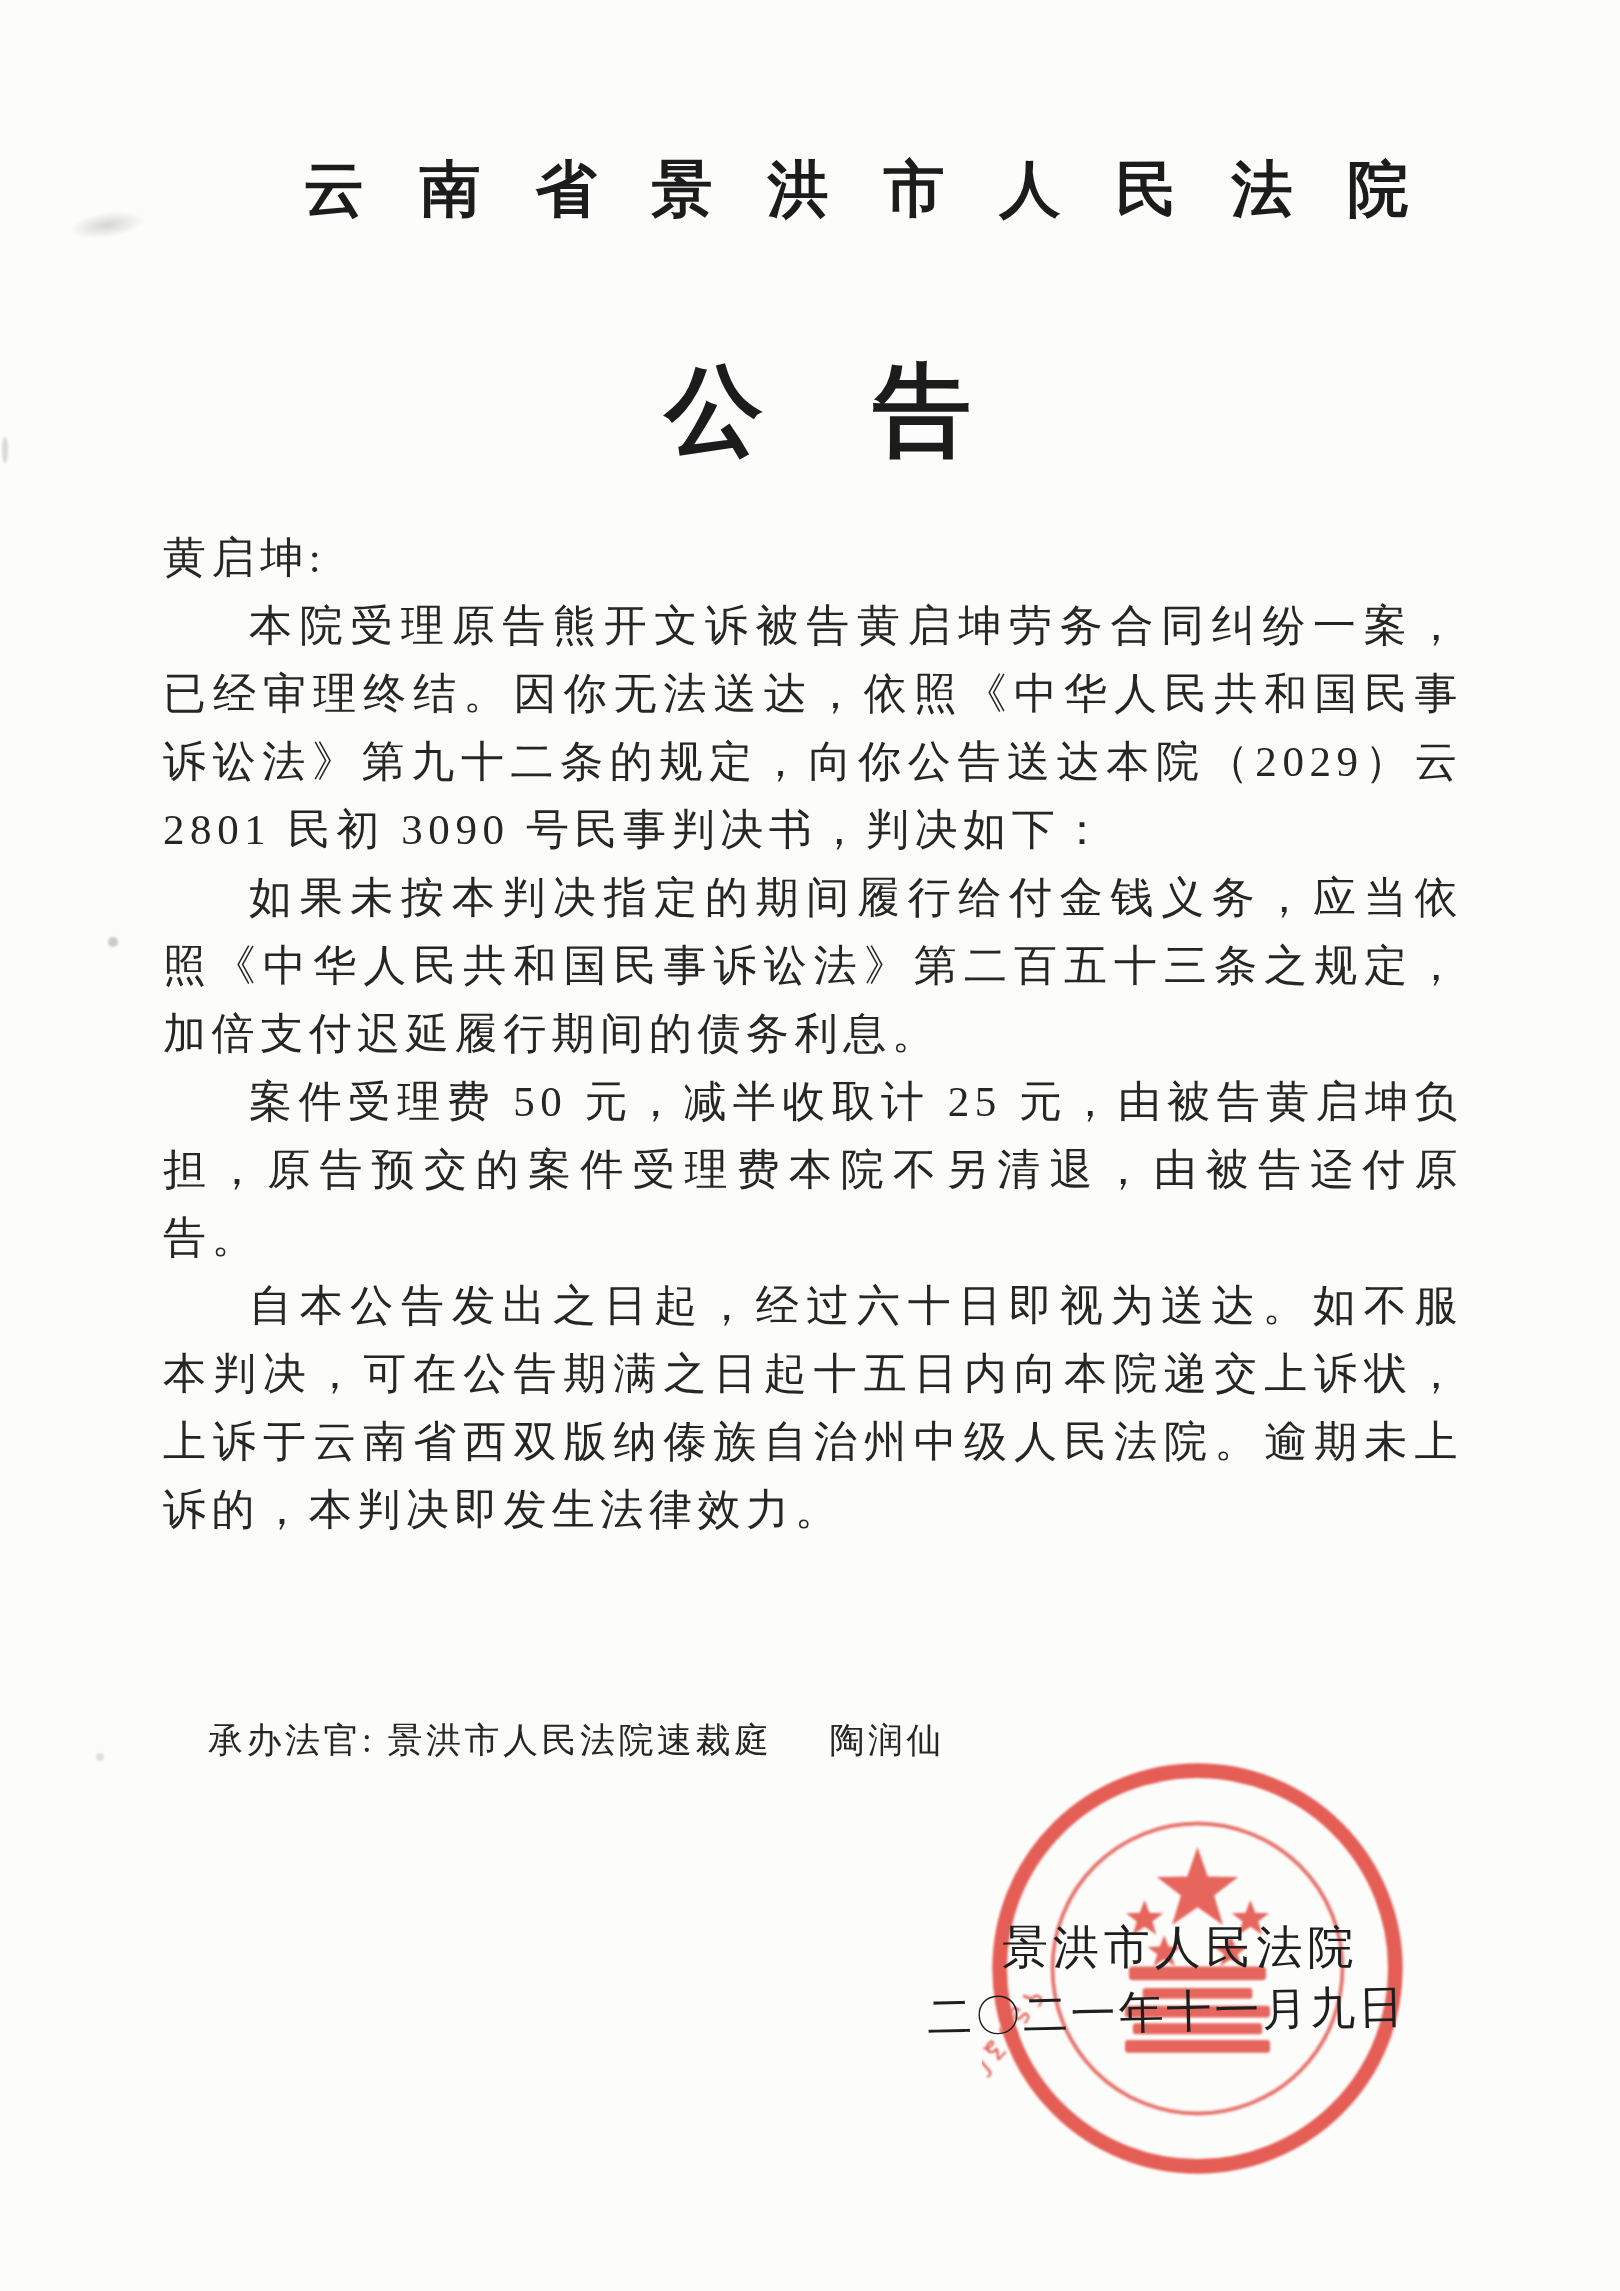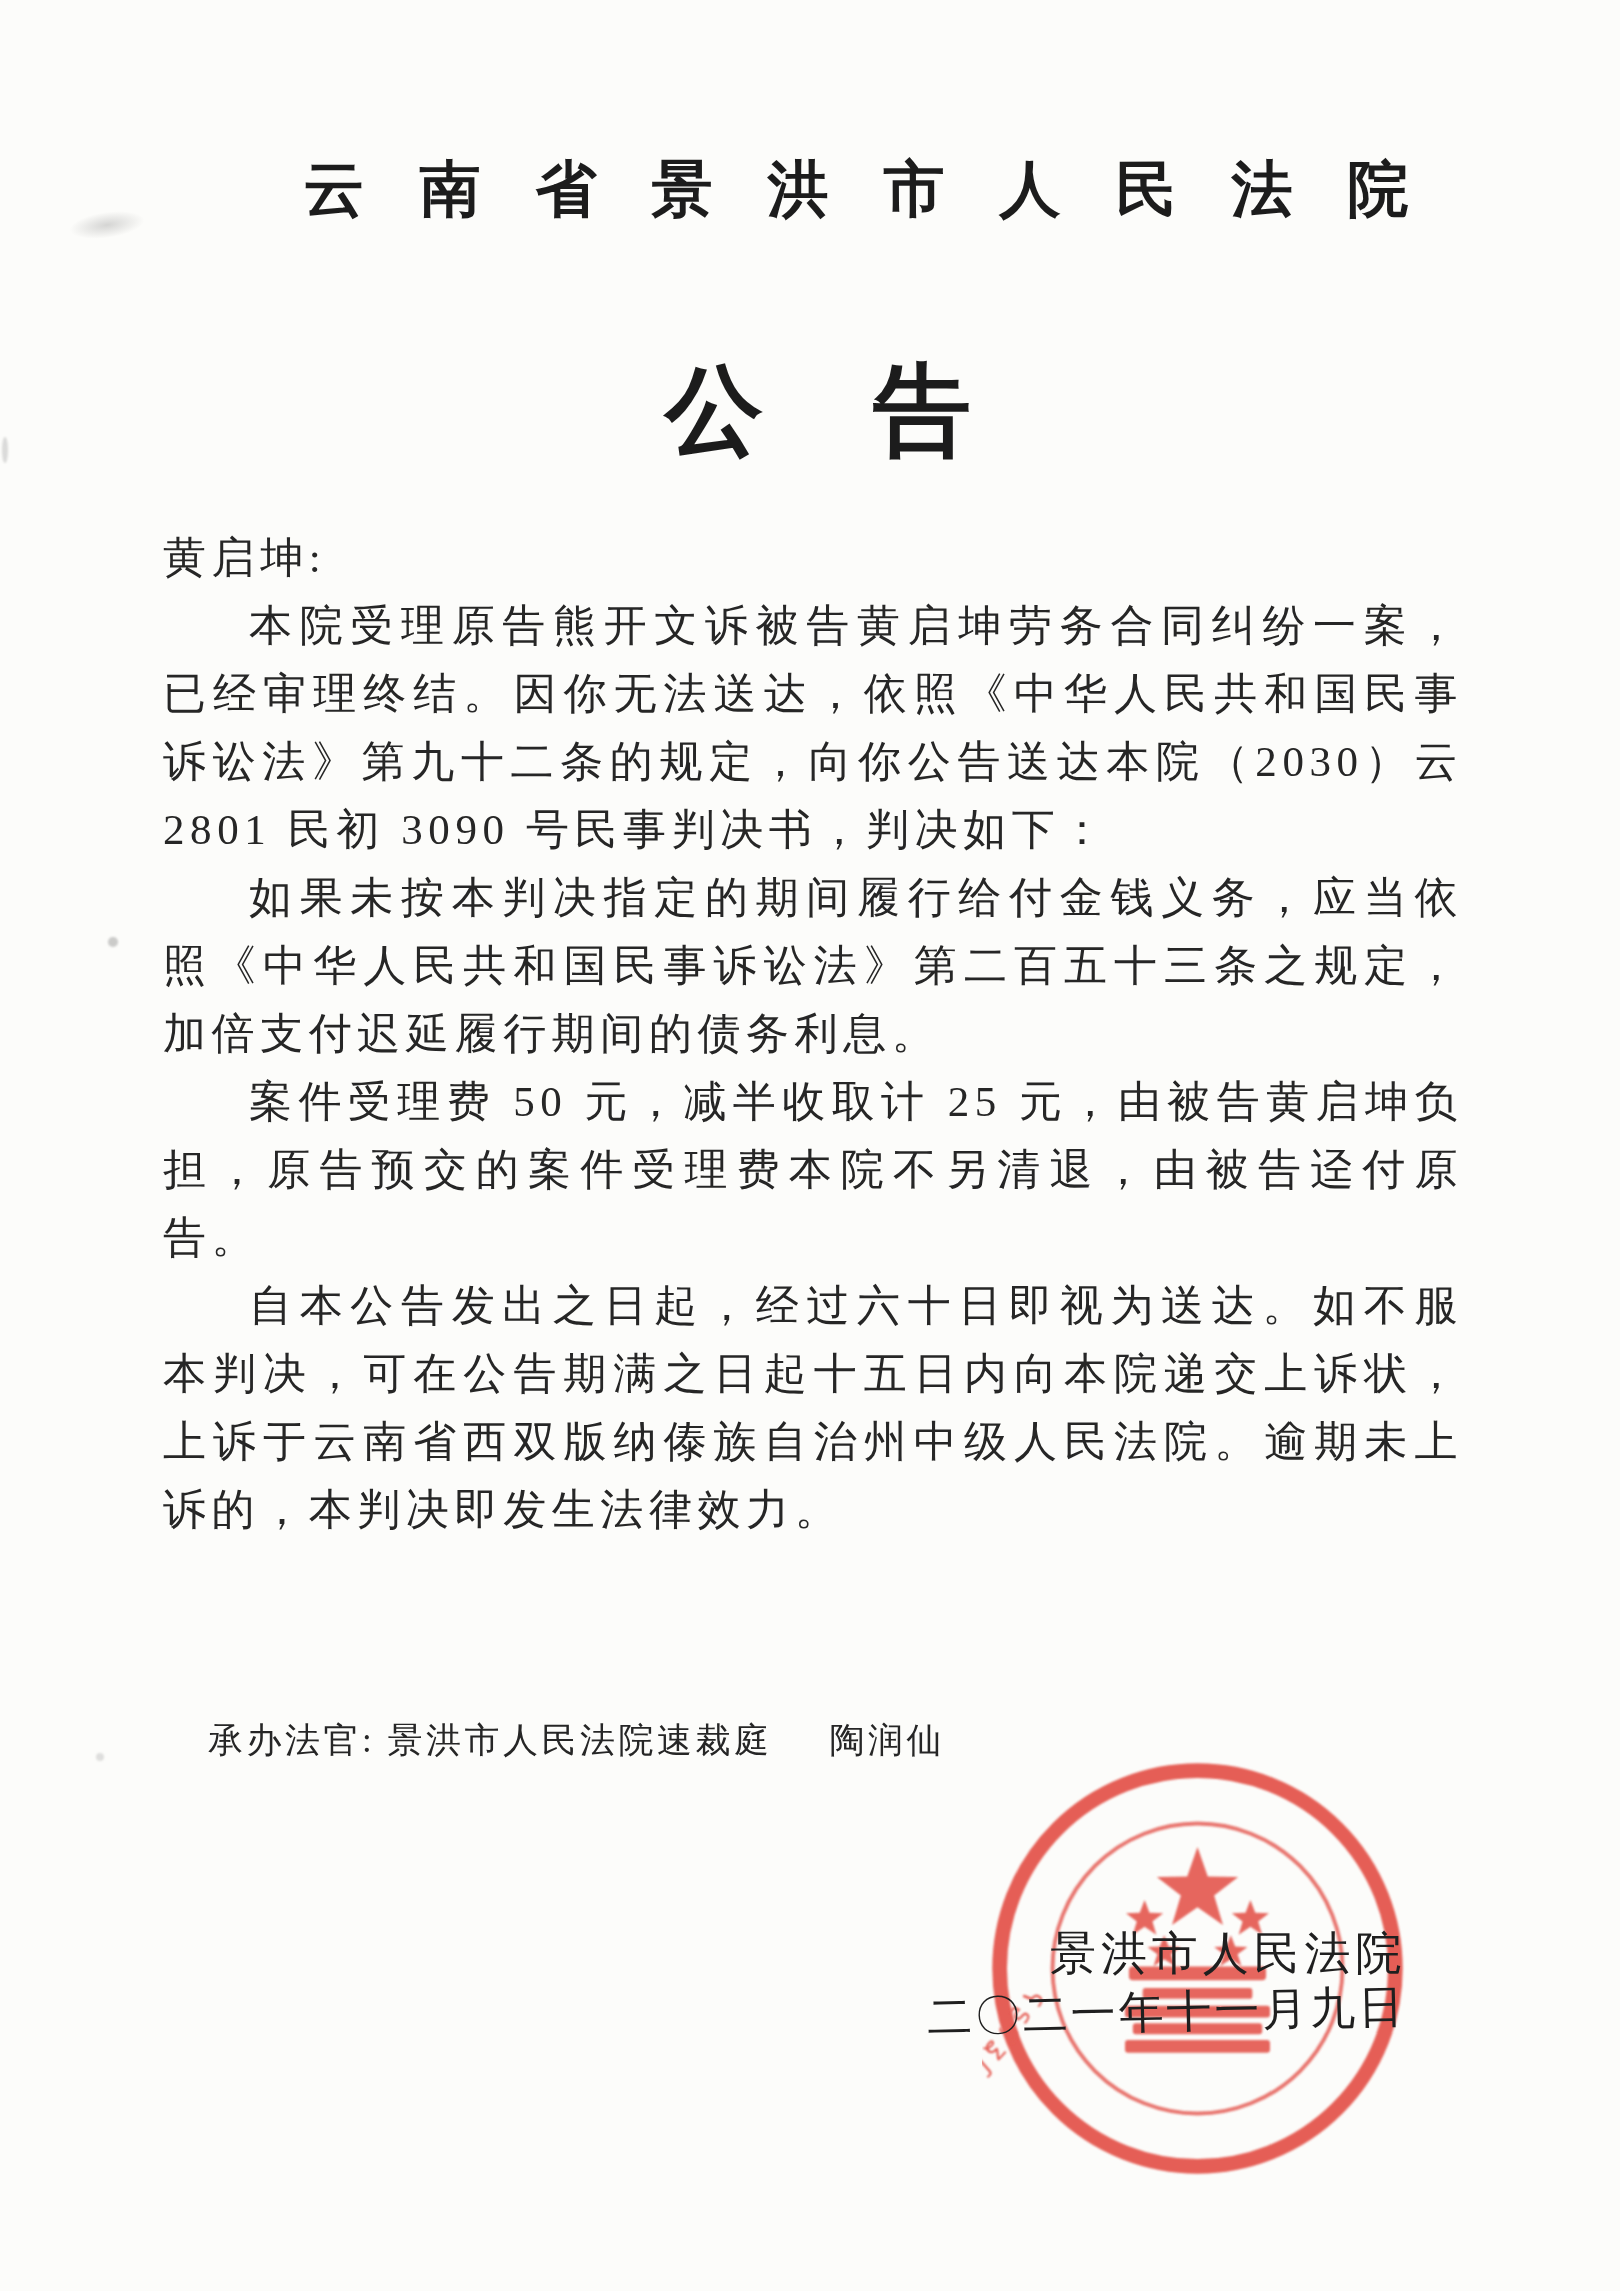--- a/index.html
+++ b/index.html
@@ -38,22 +38,22 @@
   
   .judge-line{
     position:absolute;left:208px;top:1717px;
     font-size:35px;letter-spacing:0.10em;color:#262626;white-space:nowrap;
   }
   .judge-line .gap{display:inline-block;width:57px;}
   
   .seal-wrap{position:absolute;left:982px;top:1753px;width:431px;height:431px;}
   .seal-wrap svg{position:absolute;inset:0;opacity:.88;}
   .seal-courtname{
-    position:absolute;left:1050px;top:1917px;z-index:5;
-    font-size:46px;letter-spacing:4.9px;color:#1f1f1f;white-space:nowrap;margin-top:6px;
+    position:absolute;left:1002px;top:1917px;z-index:5;
+    font-size:46px;letter-spacing:4.9px;color:#1f1f1f;white-space:nowrap;
   }
   .seal-date{
     position:absolute;left:927px;top:1982px;z-index:5;
     font-size:45px;letter-spacing:2.9px;color:#1f1f1f;white-space:nowrap;
     transform:rotate(-1.3deg);
   }
   
   .smudge{position:absolute;border-radius:50%;pointer-events:none;}
   .smudge.a{left:69px;top:212px;width:76px;height:25.5px;
     background:radial-gradient(ellipse at center,rgba(110,110,110,.28),rgba(110,110,110,0) 70%);
@@ -70,21 +70,21 @@
   <div class="smudge a"></div>
   <div class="smudge b"></div>
   <div class="smudge c"></div>
   <div class="smudge d"></div>
 
   <div class="court-title">云南省景洪市人民法院</div>
   <div class="doc-title">公告</div>
 
   <div class="doc-body">
     <p class="no-indent">黄启坤:</p>
-    <p>本院受理原告熊开文诉被告黄启坤劳务合同纠纷一案，已经审理终结。因你无法送达，依照《中华人民共和国民事诉讼法》第九十二条的规定，向你公告送达本院（2030）云 2801 民初 3090 号民事判决书，判决如下：</p>
+    <p>本院受理原告熊开文诉被告黄启坤劳务合同纠纷一案，已经审理终结。因你无法送达，依照《中华人民共和国民事诉讼法》第九十二条的规定，向你公告送达本院（2029）云 2801 民初 3090 号民事判决书，判决如下：</p>
     <p>如果未按本判决指定的期间履行给付金钱义务，应当依照《中华人民共和国民事诉讼法》第二百五十三条之规定，加倍支付迟延履行期间的债务利息。</p>
     <p>案件受理费 50 元，减半收取计 25 元，由被告黄启坤负担，原告预交的案件受理费本院不另清退，由被告迳付原告。</p>
     <p>自本公告发出之日起，经过六十日即视为送达。如不服本判决，可在公告期满之日起十五日内向本院递交上诉状，上诉于云南省西双版纳傣族自治州中级人民法院。逾期未上诉的，本判决即发生法律效力。</p>
   </div>
 
   <div class="judge-line">
     <span>承办法官:</span>
     <span>景洪市人民法院速裁庭</span><span class="gap"></span><span>陶润仙</span>
   </div>
 

